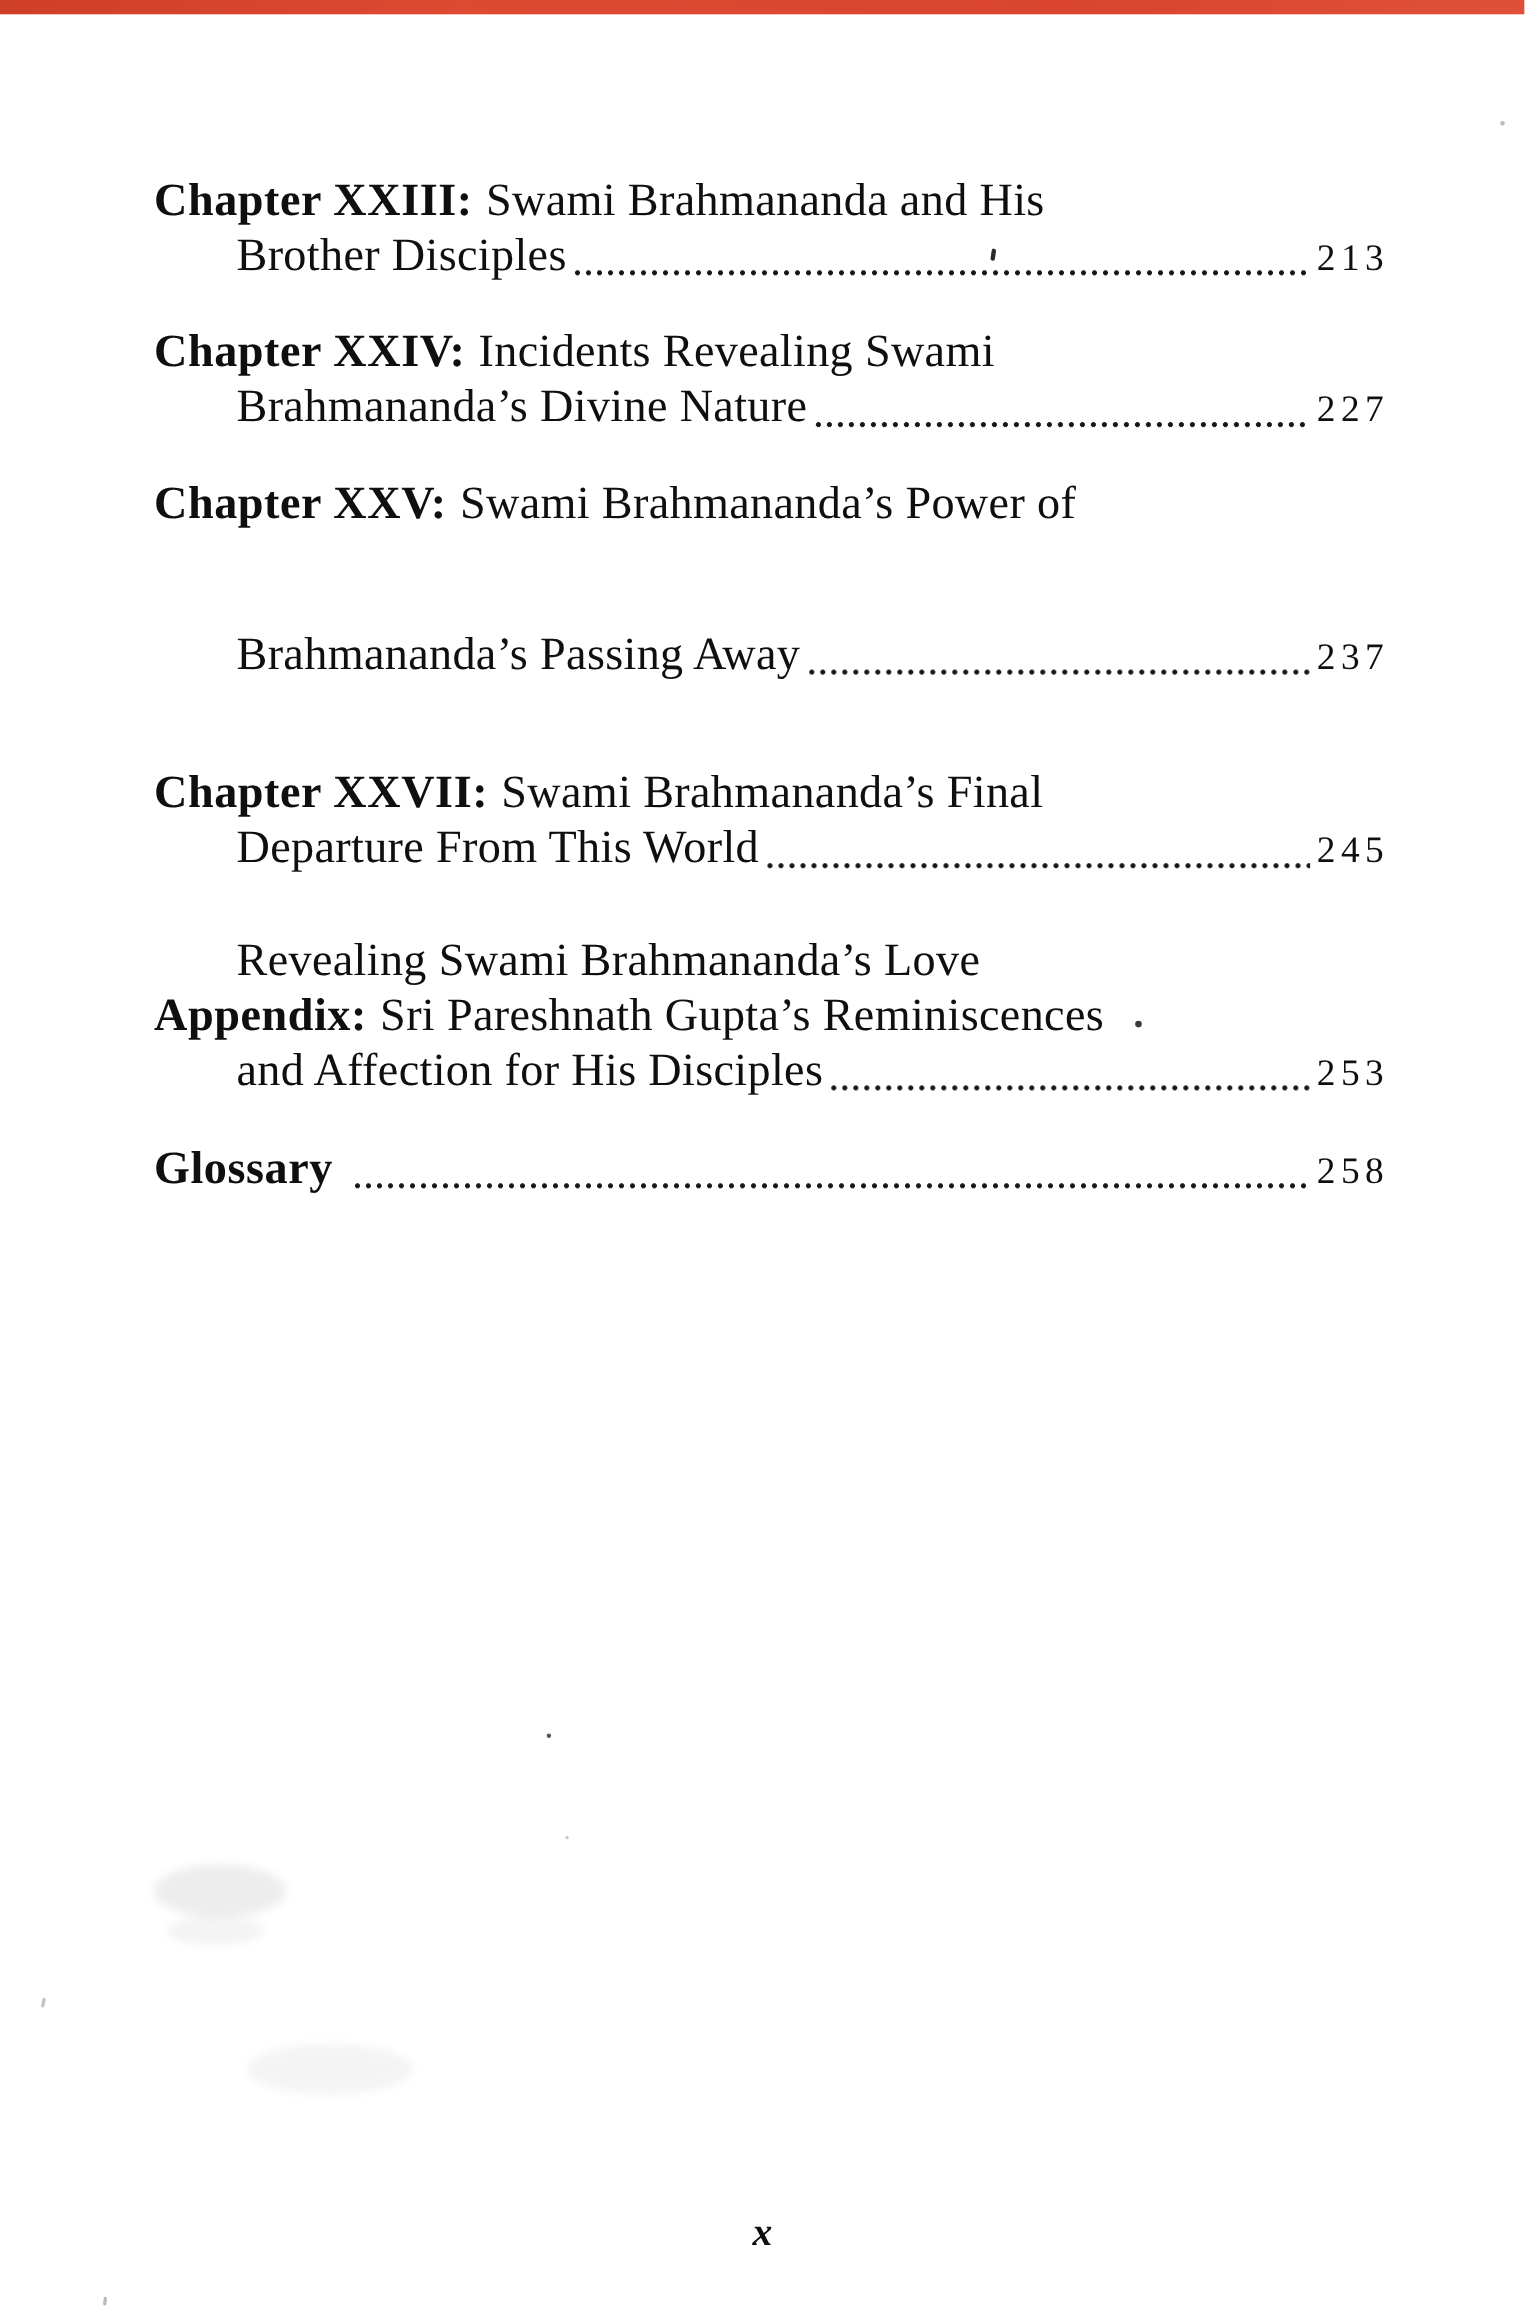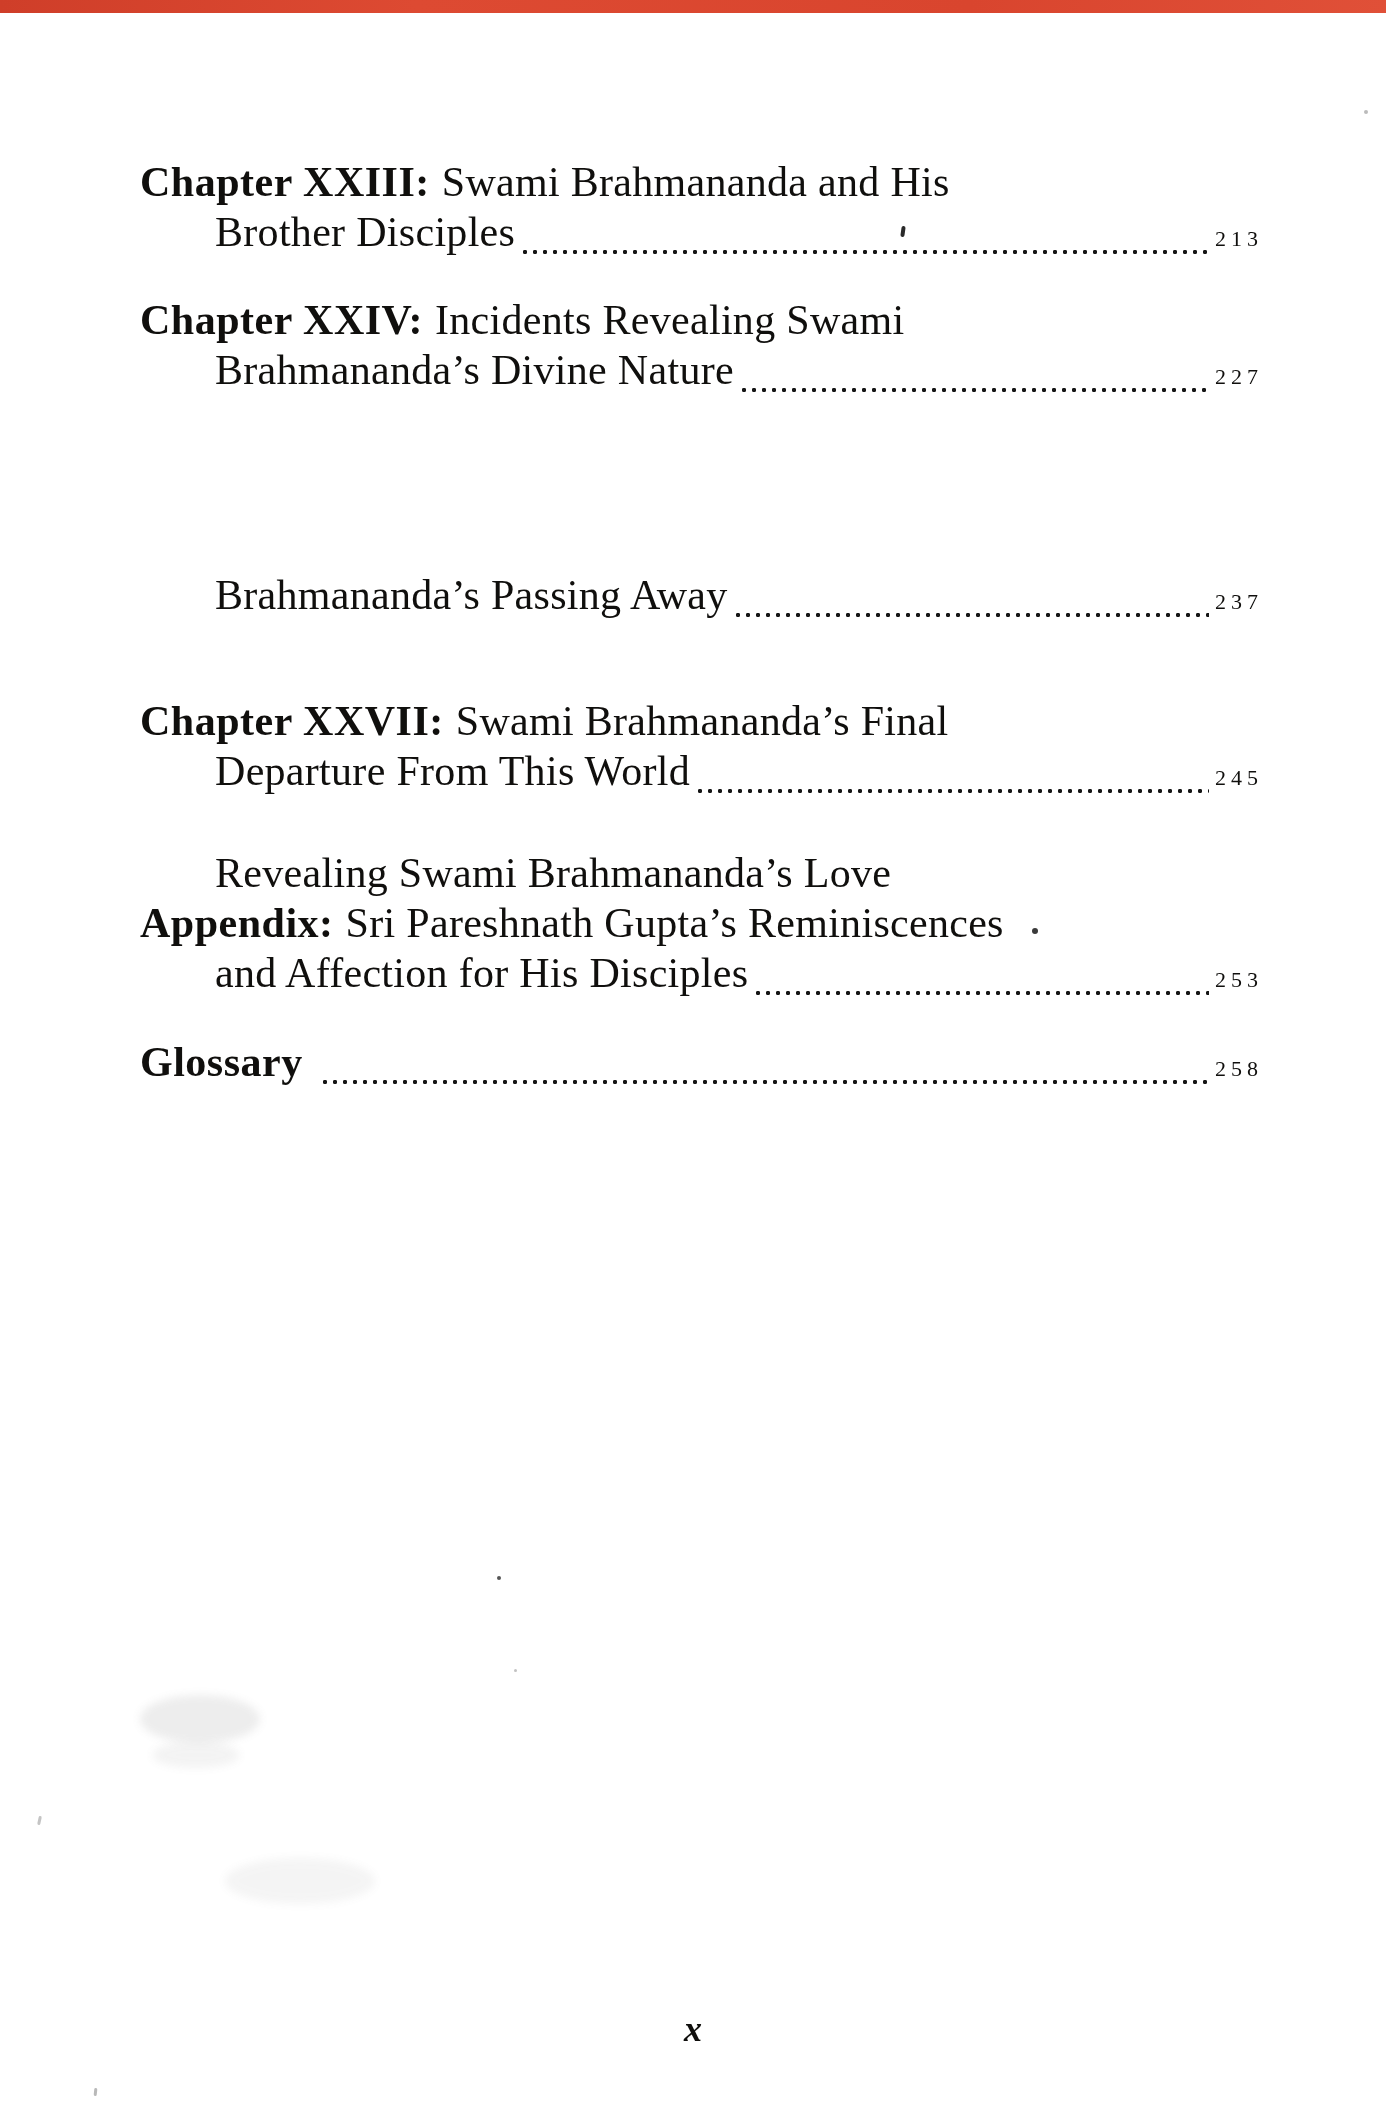--- a/index.html
+++ b/index.html
@@ -37,21 +37,21 @@
     flex:1 1 auto;
     align-self:flex-end;
     height:10px;
     margin:0 6px 7px 5px;
     background-image:radial-gradient(circle,#161616 2px,rgba(0,0,0,0) 2.3px);
     background-size:10px 10px;
     background-position:left center;
     background-repeat:repeat-x;
   }
   .pagenum{
-    font-size:22px;
+    font-size:34px;
     letter-spacing:5px;
     margin-right:-5px;
     white-space:nowrap;
   }
   .folio{
     position:absolute;left:0;right:0;top:2008px;
     text-align:center;
     font-style:italic;font-weight:bold;font-size:36px;
   }
   
@@ -86,20 +86,21 @@
       </div>
       <div class="entry">
         <div class="line"><span class="label">Chapter XXIV:</span><span class="ttl">Incidents Revealing Swami</span></div>
         <div class="line cont leaderline">
           <span class="ttl">Brahmananda’s Divine Nature</span>
           <span class="leader"></span>
           <span class="pagenum">227</span>
         </div>
       </div>
       <div class="entry">
+        <div class="line"><span class="label">Chapter XXV:</span><span class="ttl">Swami Brahmananda’s Power of</span></div>
       </div>
       <div class="entry">
         <div class="line cont leaderline">
           <span class="ttl">Brahmananda’s Passing Away</span>
           <span class="leader"></span>
           <span class="pagenum">237</span>
         </div>
       </div>
       <div class="entry">
         <div class="line"><span class="label">Chapter XXVII:</span><span class="ttl">Swami Brahmananda’s Final</span></div>

